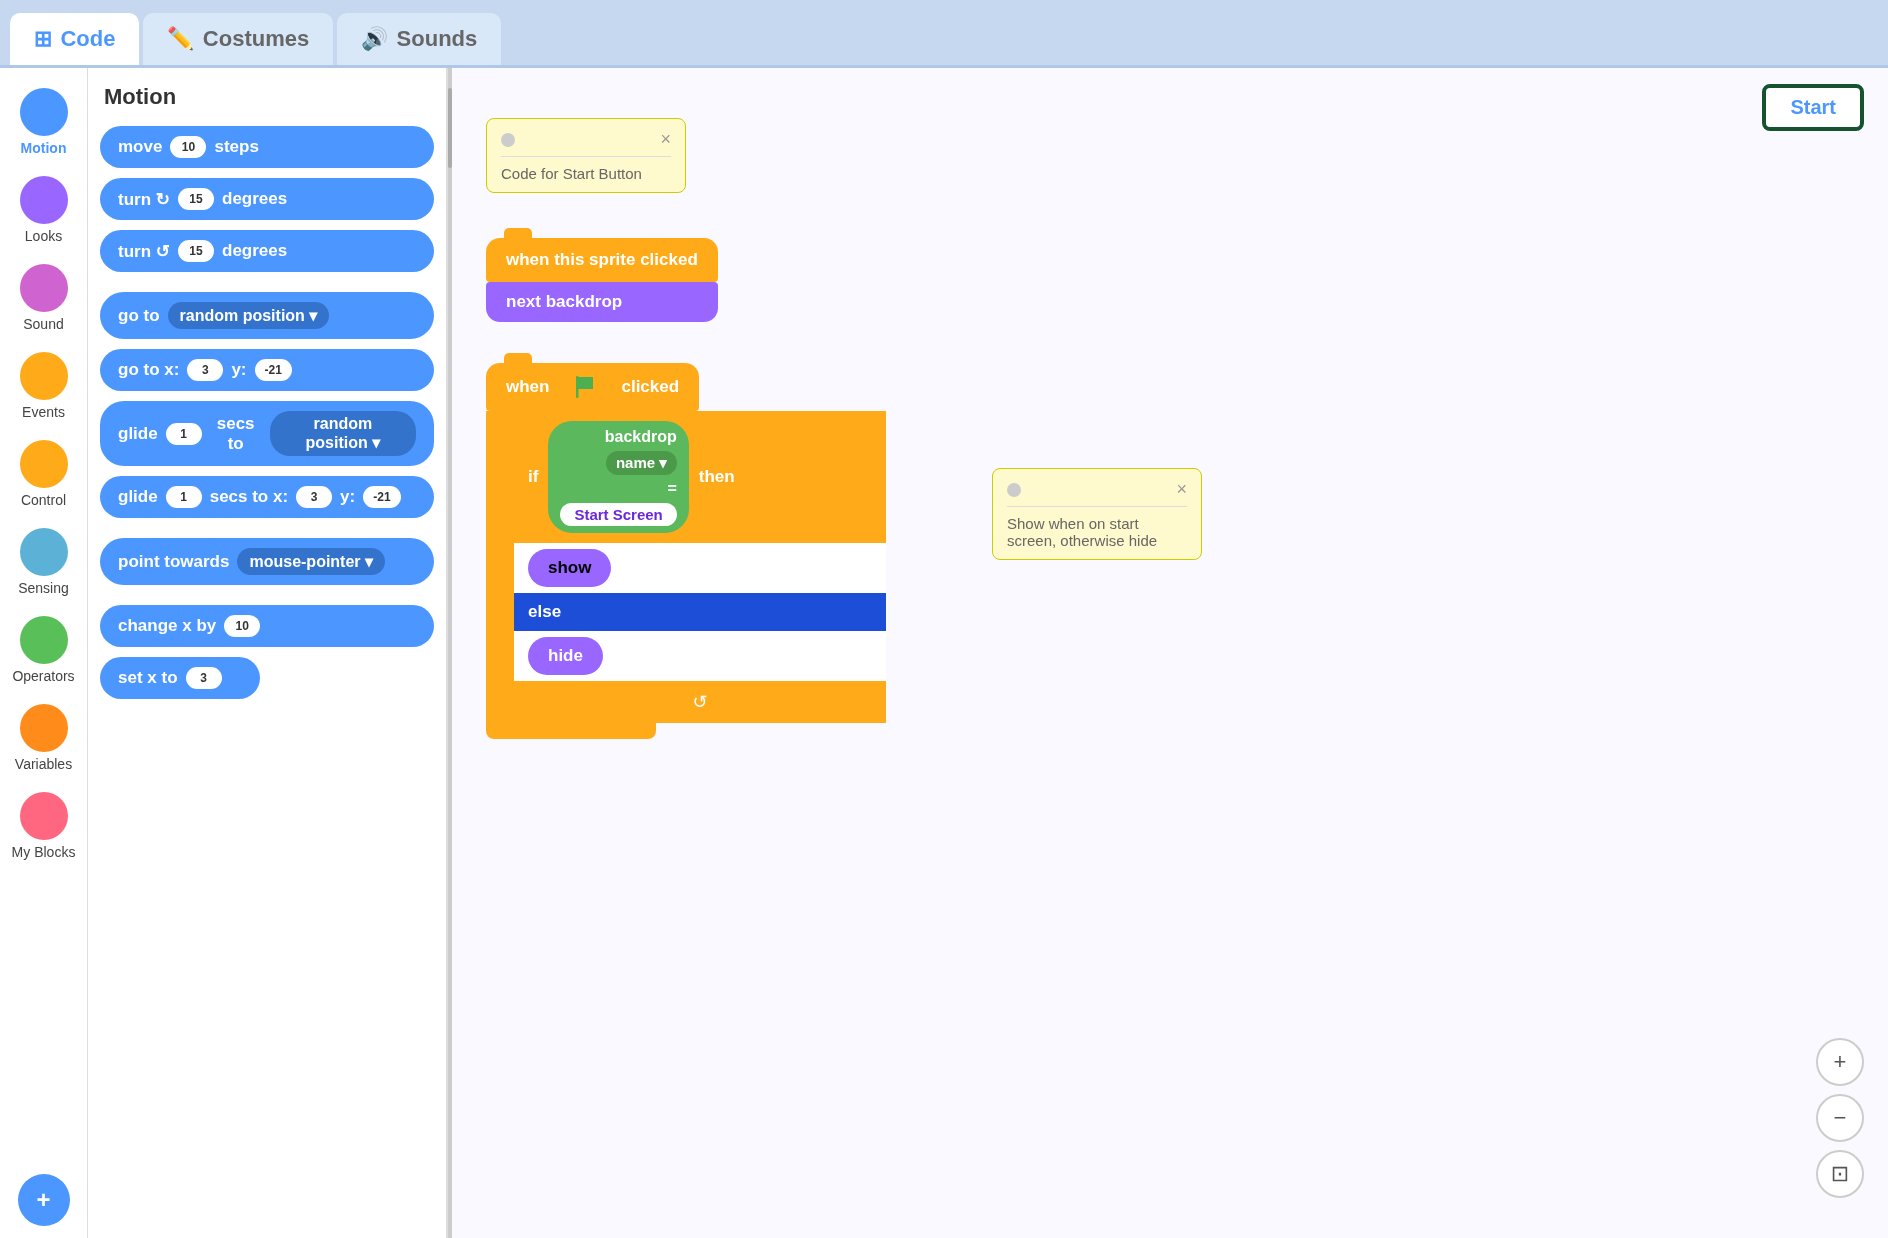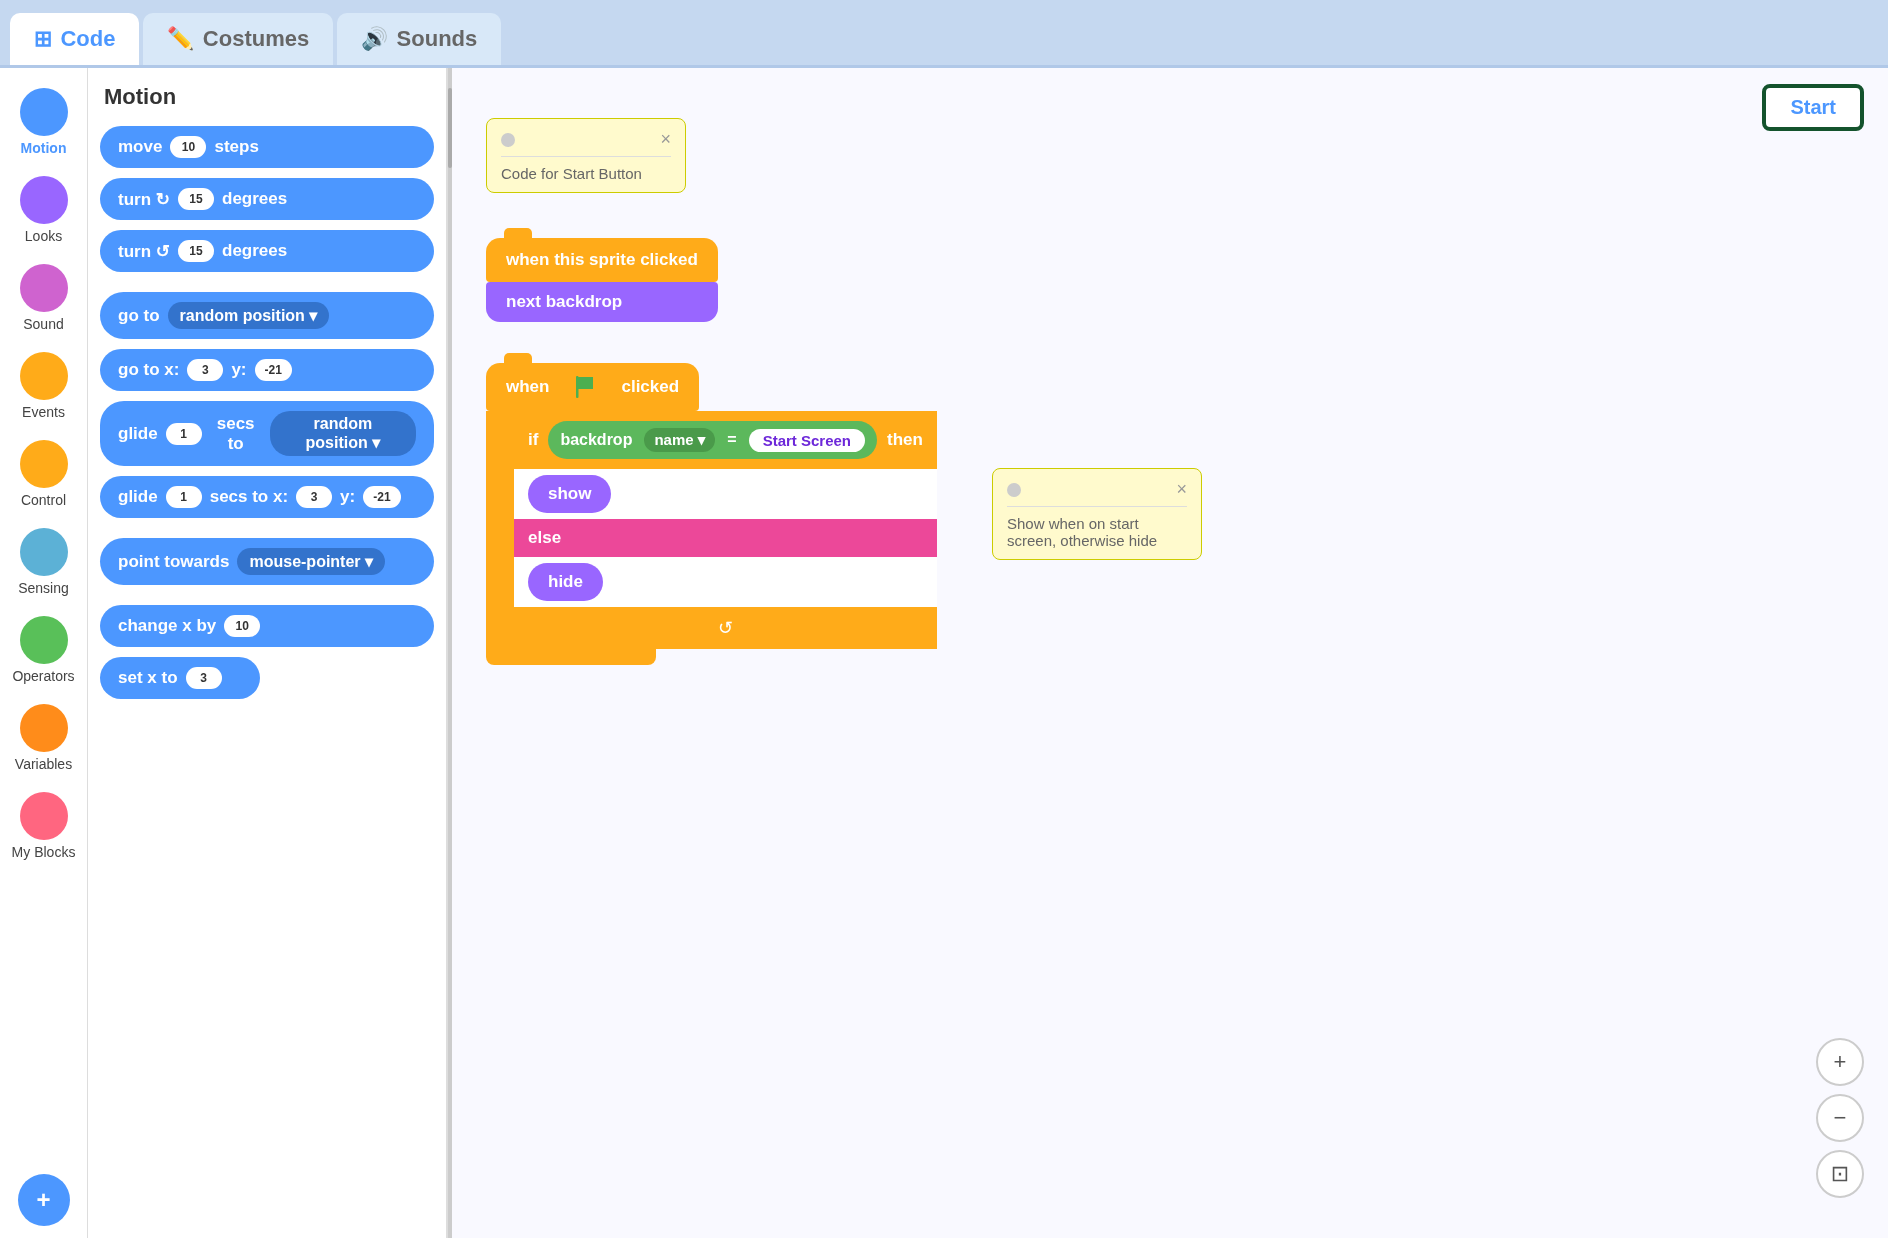--- a/index.html
+++ b/index.html
@@ -408,36 +408,36 @@
       </div>
 
       
       <div style="position:relative; background:#ffab19; min-width:400px;">
 
         <div style="margin-left:28px; background:#ffab19;">
 
           <div style="background:#ffab19; padding:10px 14px; display:flex; align-items:center; gap:10px; color:white; font-size:17px; font-weight:700; flex-wrap:wrap;">
             <span>if</span>
 
-            <div style="background:#5cb85c; border-radius:24px; padding:7px 12px; display:inline-flex; align-items:center; gap:12px; color:white; font-size:16px; font-weight:600;">
+            <div style="background:#5cb85c; border-radius:24px; padding:7px 12px; display:inline-flex; align-items:flex-end; gap:5px; color:white; font-size:16px; font-weight:600;flex-direction:column;">
               <span>backdrop</span>
               <span style="background:#4a9a4a;border-radius:20px;padding:3px 10px;font-size:15px;display:inline-flex;align-items:center;gap:4px;">name ▾</span>
               <span>=</span>
               <span style="background:white;color:#6d28d9;border-radius:20px;padding:3px 14px;font-size:15px;font-weight:600;">Start Screen</span>
             </div>
             <span>then</span>
           </div>
 
           <div style="background:white; margin-left:0; padding:6px 14px;">
-            <div style="background:#9966ff; color:#ffffff; font-size:17px; font-weight:700; padding:9px 20px; border-radius:28px; display:inline-block;">
+            <div style="background:#9966ff; color:#000000; font-size:17px; font-weight:700; padding:9px 20px; border-radius:28px; display:inline-block;">
               <span>show</span>
             </div>
           </div>
 
-          <div style="background:#ec4899; padding:9px 14px; color:white; font-size:17px; font-weight:700;">
+          <div style="background:#1d4ed8; padding:9px 14px; color:white; font-size:17px; font-weight:700;">
             <span>else</span>
           </div>
 
           <div style="background:white; margin-left:0; padding:6px 14px;">
             <div style="background:#9966ff; color:#ffffff; font-size:17px; font-weight:700; padding:9px 20px; border-radius:28px; display:inline-block;">
               <span>hide</span>
             </div>
           </div>
 
           <div style="background:#ffab19; padding:10px; display:flex; justify-content:center; border-radius:0 0 8px 0;">

